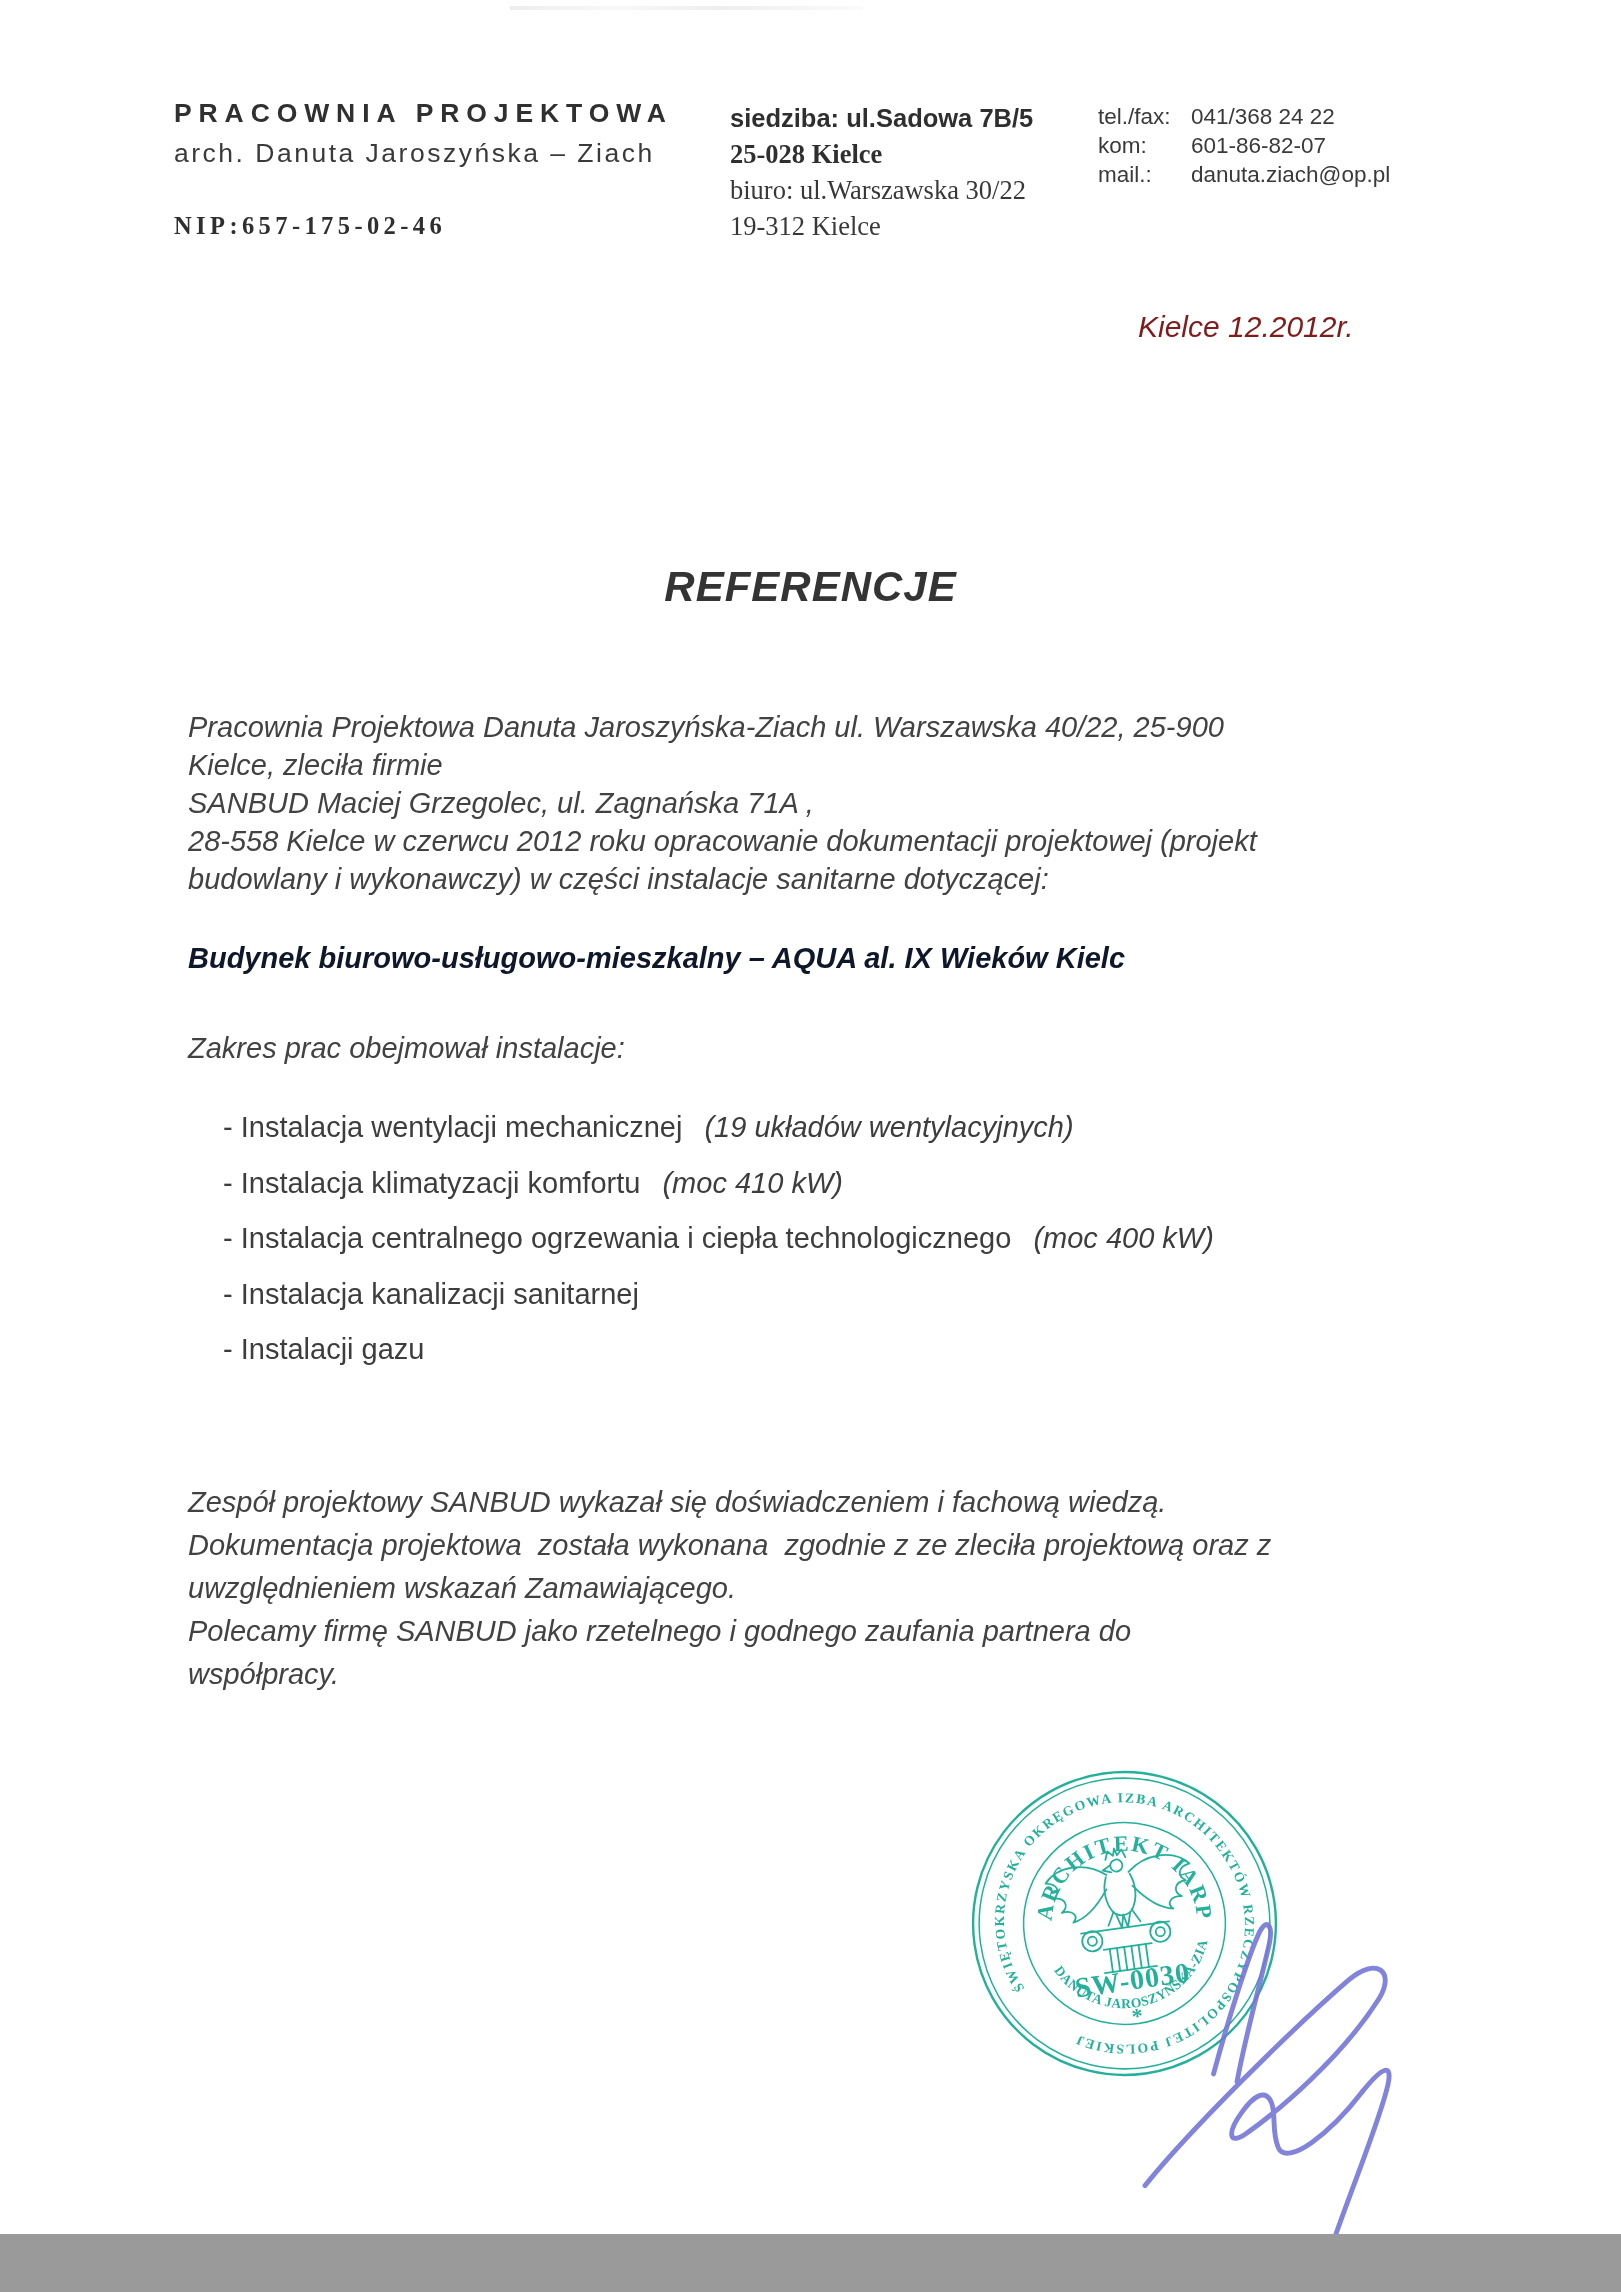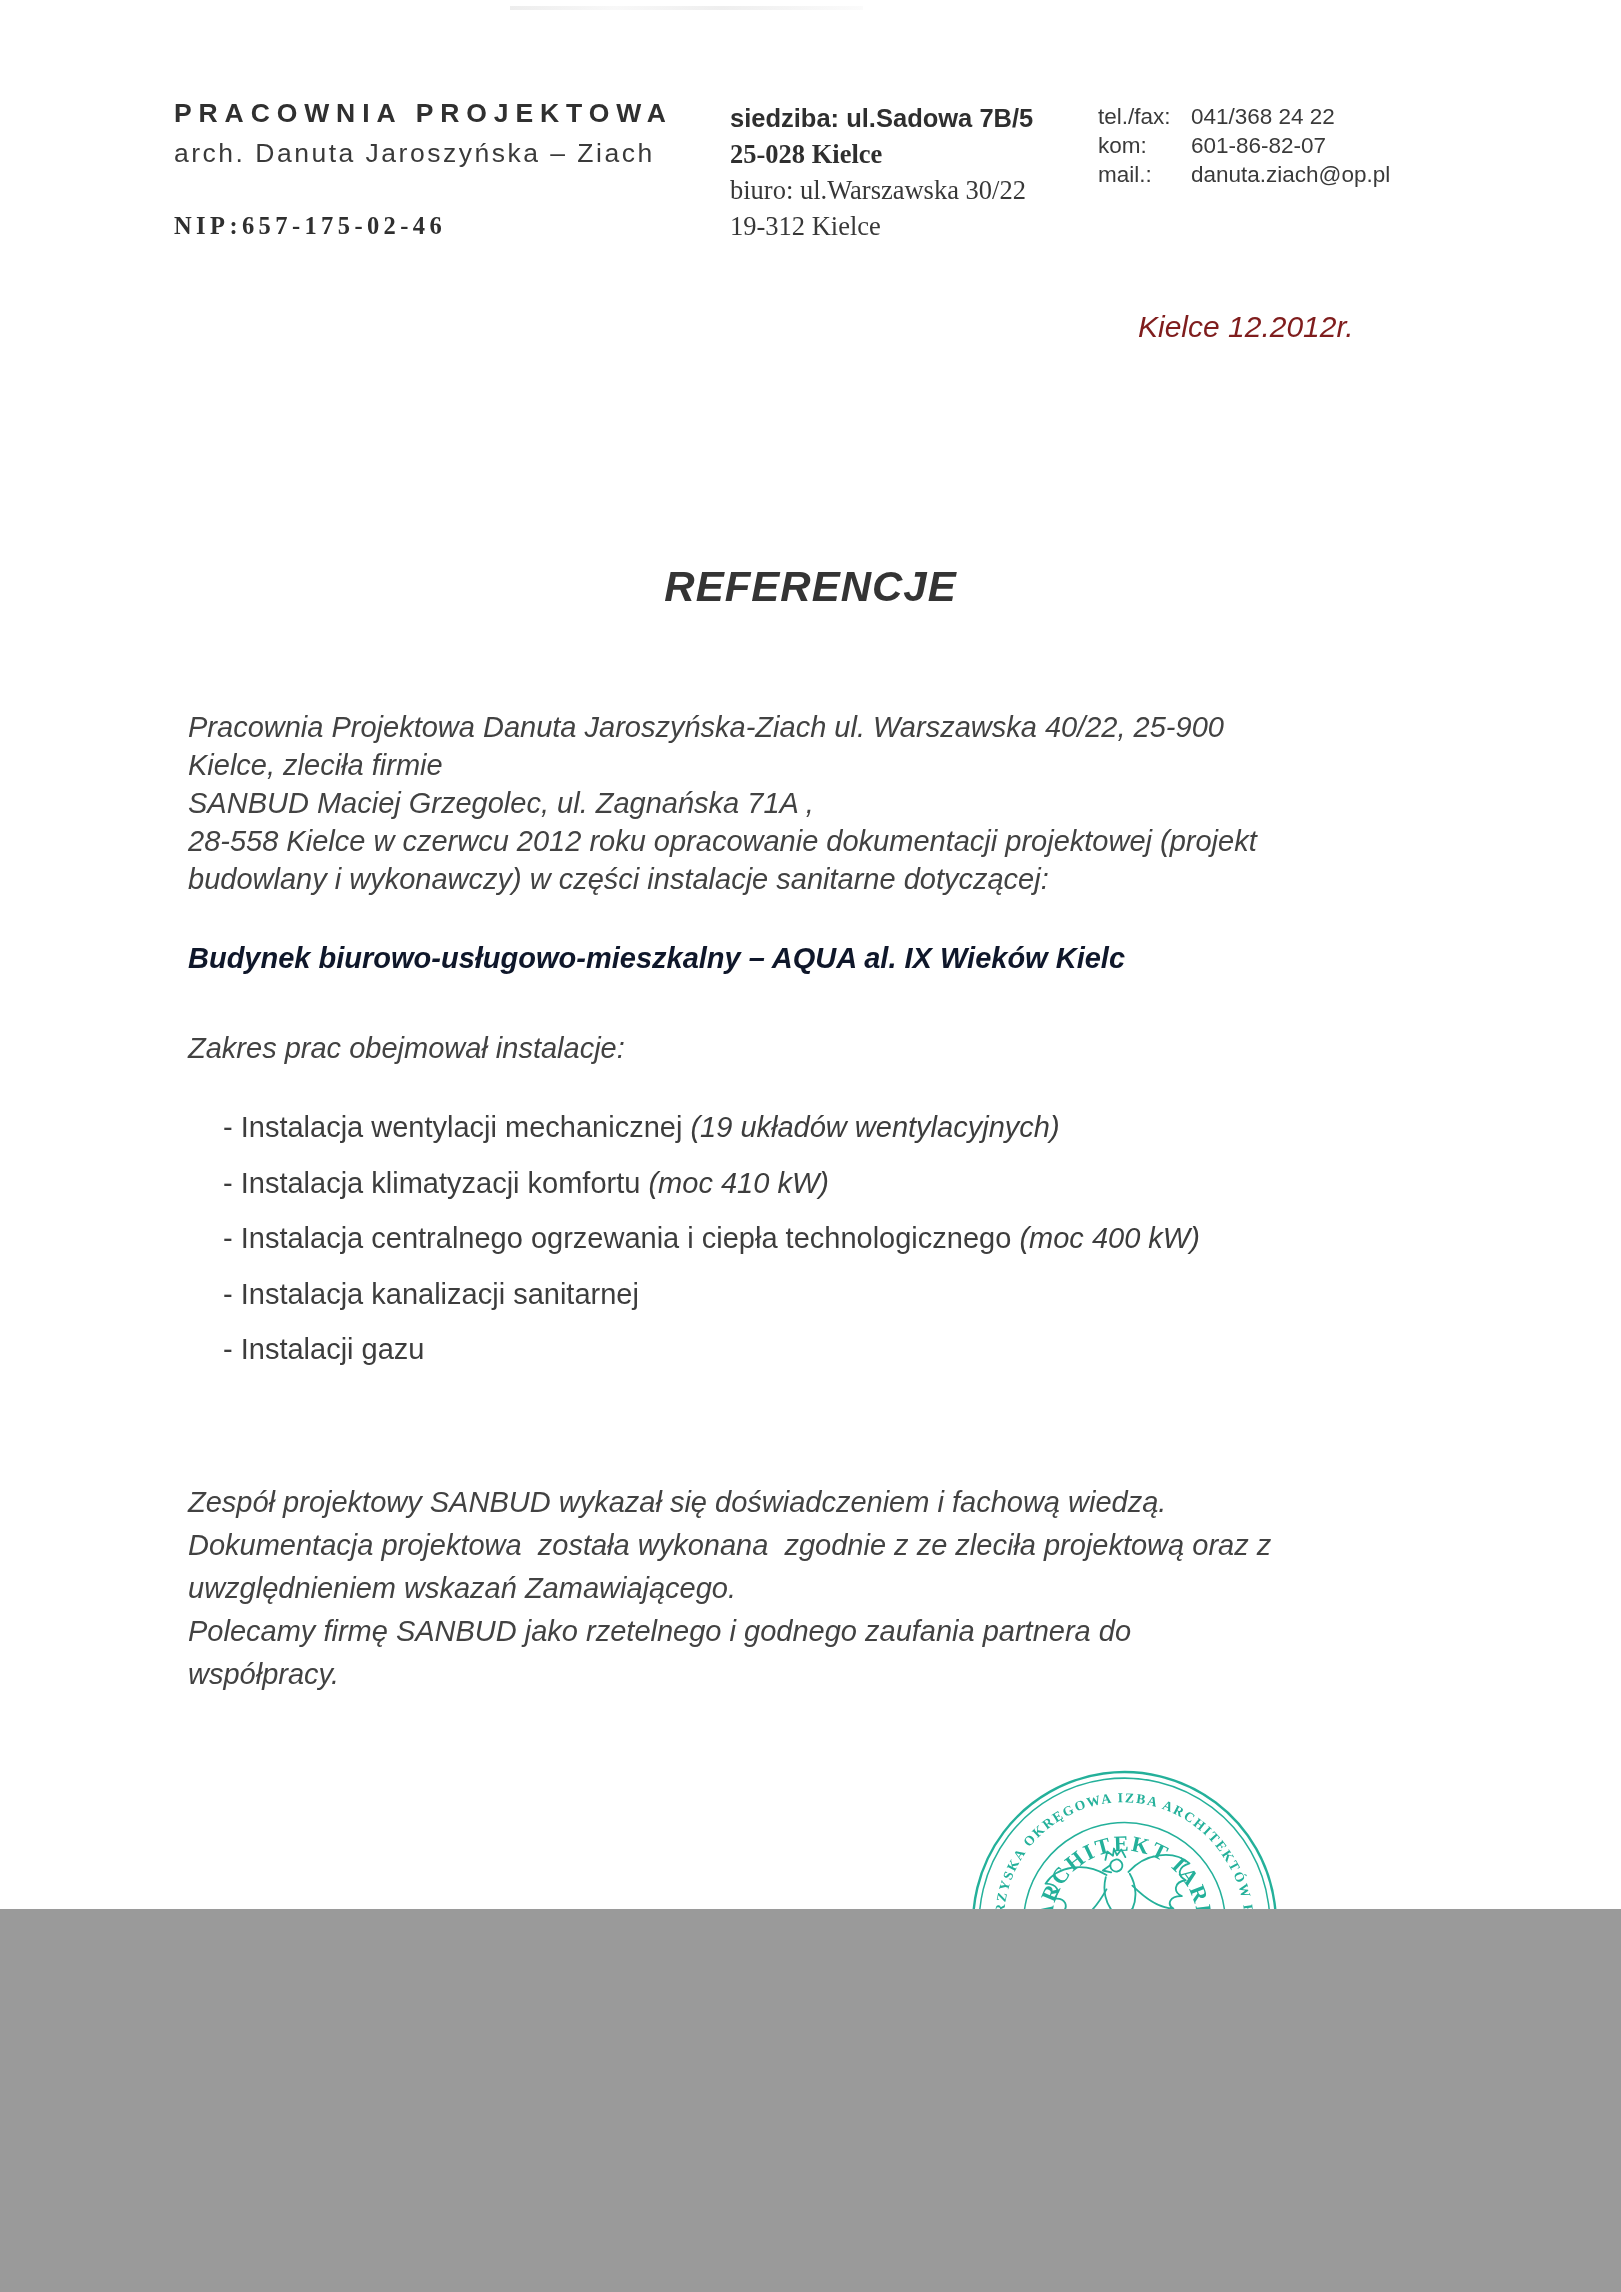--- a/index.html
+++ b/index.html
@@ -1,17 +1,17 @@
 <!DOCTYPE html>
 <html><head>
 <meta charset="utf-8">
 <style>
   html,body{margin:0;padding:0;background:#9a9a9a;}
   .page{
-    position:relative; width:1621px; height:1909px; background:#ffffff;
+    position:relative; width:1621px; height:2234px; background:#ffffff;
     font-family:"Liberation Sans",sans-serif; color:#3f3f3f; overflow:hidden;
     margin:0 auto;
   }
   .abs{position:absolute;}
   
   .hdr-left{left:174px; top:98px;}
   .company-name{font-size:26.5px; font-weight:bold; letter-spacing:6.9px; color:#303030; white-space:nowrap;}
   .arch-name{font-size:26.5px; letter-spacing:2.5px; color:#3a3a3a; margin-top:8.8px; white-space:nowrap;}
   .nip{font-family:"Liberation Serif",serif; font-weight:bold; font-size:24.5px; letter-spacing:4.4px; color:#2f2f2f; margin-top:43px; white-space:nowrap;}
   .hdr-mid{left:730px; top:100px; line-height:36px; white-space:nowrap;}
@@ -22,21 +22,21 @@
   .contact-row .lbl{display:inline-block; width:93px;}
   
   .dateline{left:1138px; top:310px; font-size:30px; font-style:italic; color:#7f1d1d; white-space:nowrap;}
   .doc-title{left:0; right:0; top:563px; text-align:center; font-size:42px; font-weight:bold; font-style:italic; letter-spacing:1px; color:#343434;}
   .intro{left:188px; top:708px; font-size:29px; font-style:italic; line-height:38px; color:#424242;}
   .intro div, .closing div{white-space:pre-wrap;}
   .subject{left:188px; top:942px; font-size:29px; font-weight:bold; font-style:italic; color:#0f172a; white-space:nowrap;}
   .scope{left:188px; top:1032px; font-size:29px; font-style:italic; color:#424242; white-space:nowrap;}
   .worklist{left:223px; top:1111px; font-size:29px; color:#3d3d3d;}
   .worklist .item{margin-bottom:22.5px; white-space:nowrap;}
-  .worklist .note{font-style:italic; white-space:pre-wrap;}
+  .worklist .note{font-style:italic; white-space:pre-wrap;margin-left:14px;}
   .closing{left:188px; top:1481px; font-size:29px; font-style:italic; line-height:43px; color:#424242;}
   
   .stamp-wrap{left:963px; top:1762px; width:323px; height:323px;}
   .stamp-wrap svg{display:block;}
   .sig-wrap{left:1096px; top:1880px; width:337px; height:384px; z-index:5;}
   .stamp-text{font-family:"Liberation Serif",serif; font-weight:bold; fill:#14ab93;}
   .artifact{top:5.9px; left:510px; width:353px; height:3.9px;
     background:linear-gradient(90deg,#ededed,#f8f8f8 30%,#eeeeee 60%,#fbfbfb);}
 </style>
 </head>

